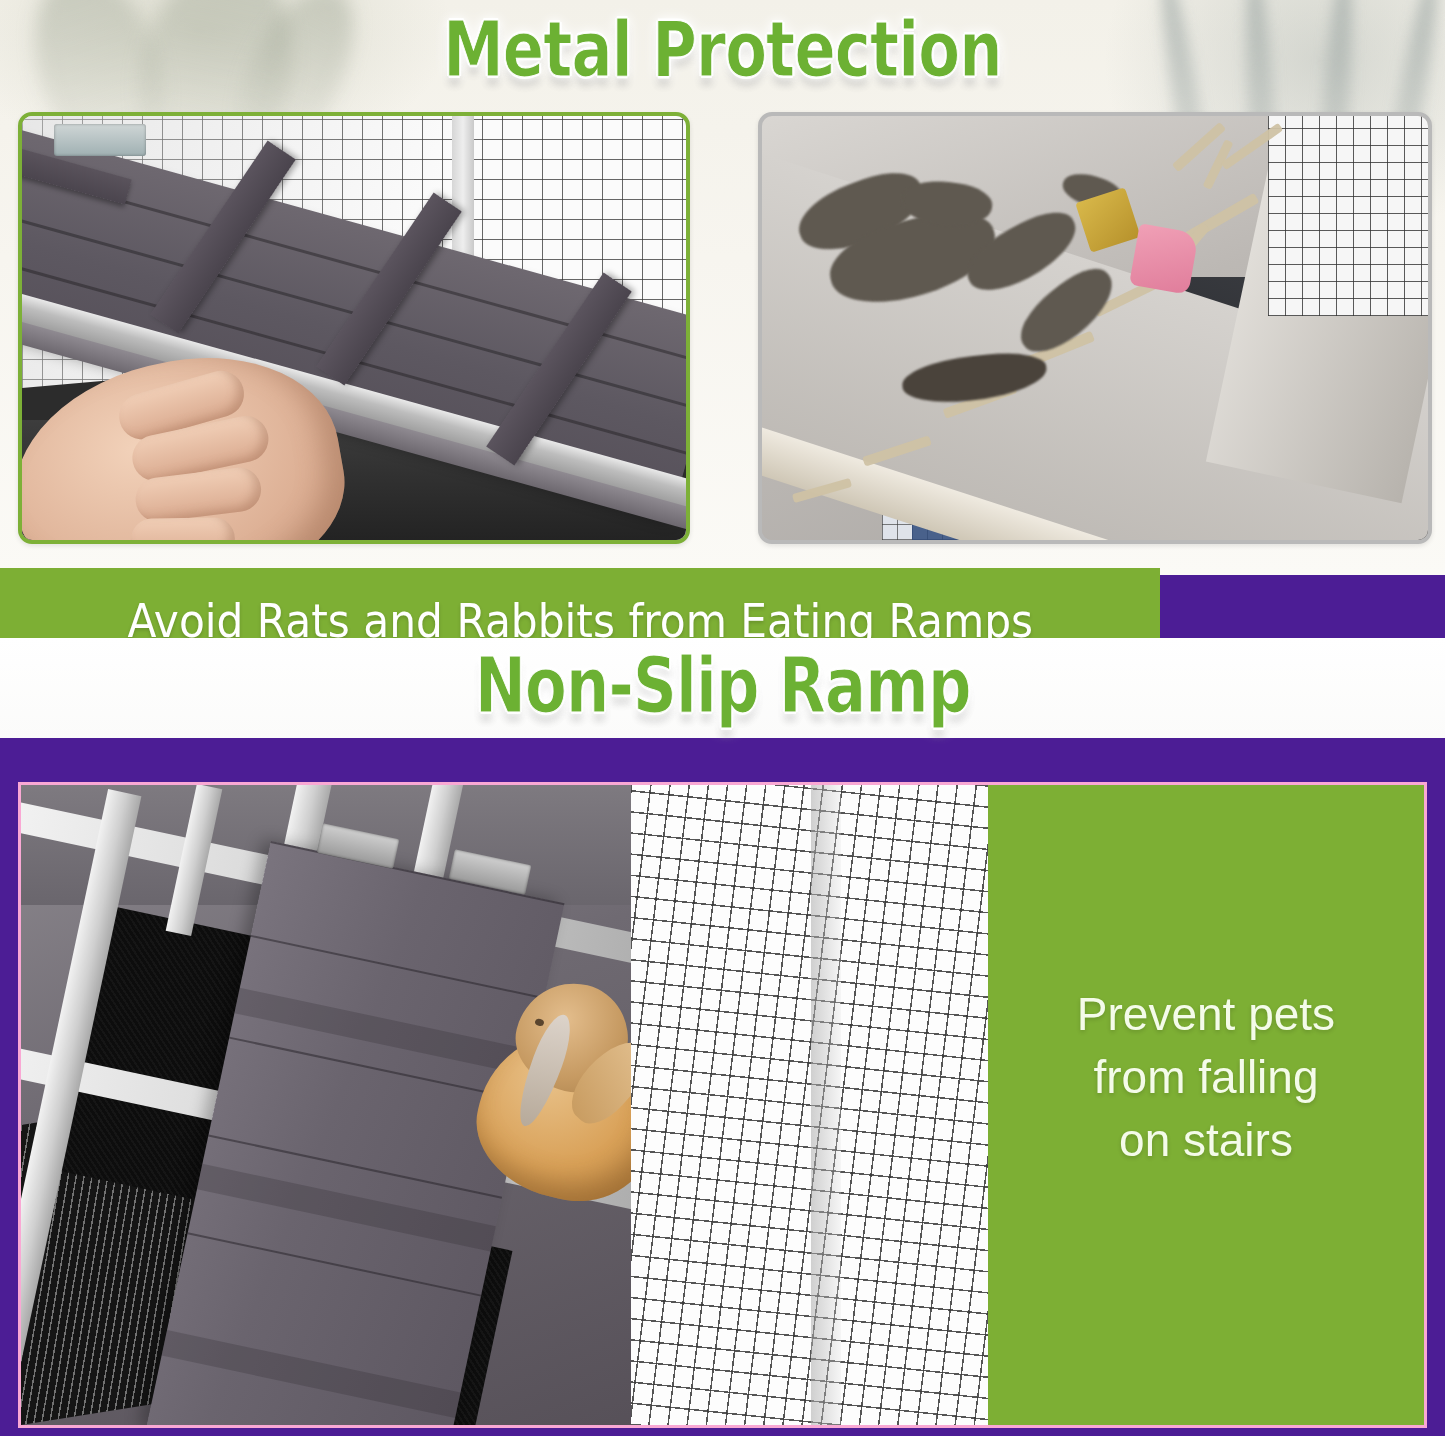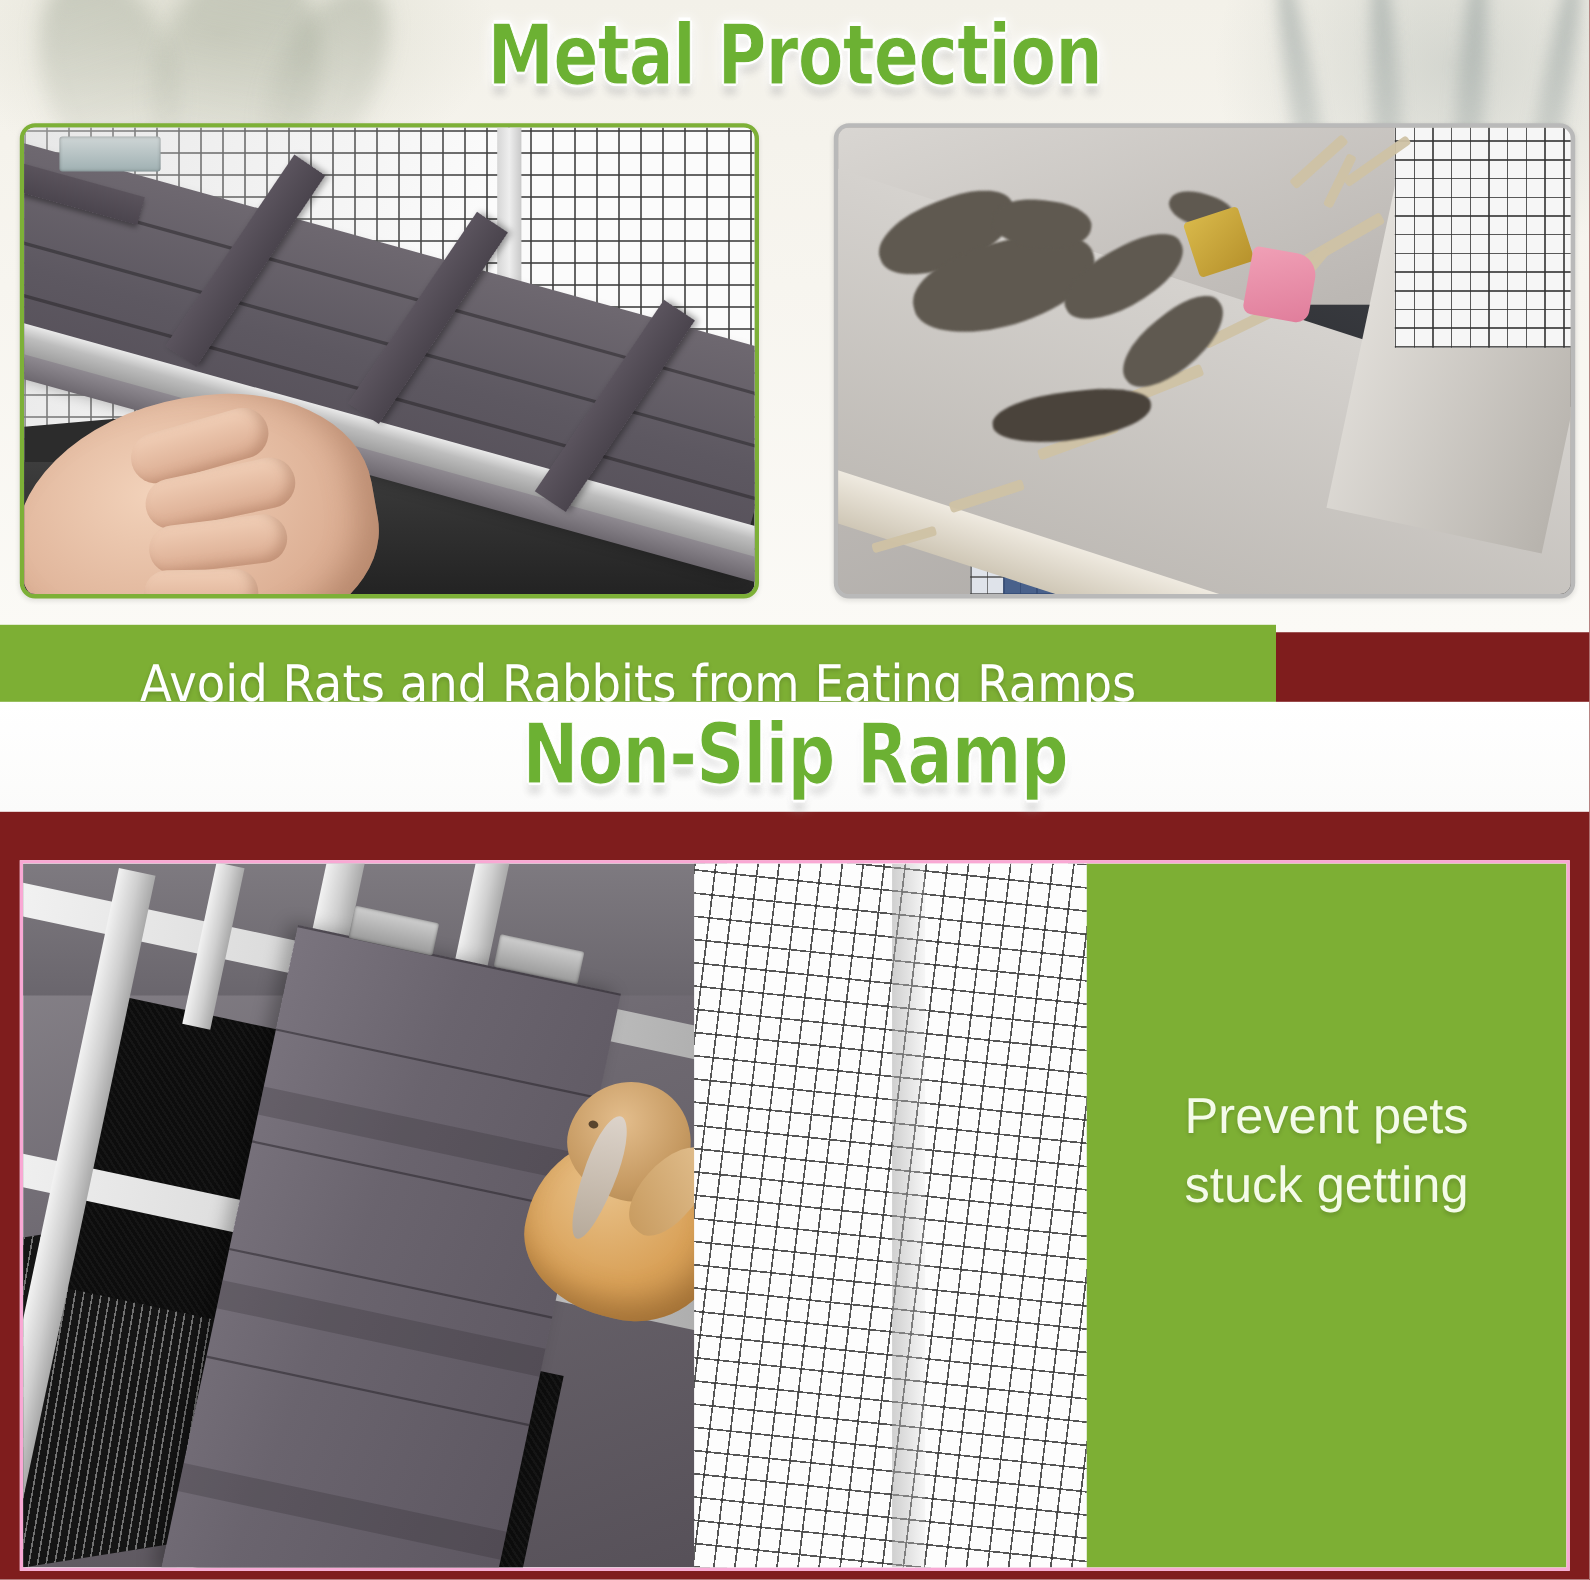--- a/index.html
+++ b/index.html
@@ -2,21 +2,21 @@
 <html><head>
 <meta charset="utf-8">
 <title>Pet Hutch Ramp Feature Infographic</title>
 <style>
   html,body{margin:0;padding:0;}
   body{
     width:1445px;height:1436px;
     font-family:"Liberation Sans","DejaVu Sans",sans-serif;
     background:#ffffff;overflow:hidden;position:relative;
   }
-  .page{position:relative;width:1445px;height:1436px;overflow:hidden;background:#7f1d1d;}
+  .page{position:relative;width:1445px;height:1436px;overflow:hidden;background:#4c1d95;}
 
   
   .sec1{position:absolute;left:0;top:0;width:1445px;height:575px;overflow:hidden;}
   .sec1-bg{
     position:absolute;inset:0;
     background:
       radial-gradient(ellipse 360px 200px at 200px 30px, rgba(160,165,140,.30), rgba(160,165,140,0) 70%),
       radial-gradient(ellipse 300px 260px at 1320px 60px, rgba(150,160,155,.34), rgba(150,160,155,0) 72%),
       linear-gradient(180deg,#f3f1e9 0%,#f7f5ef 45%,#fbfaf6 100%);
   }
@@ -399,18 +399,19 @@
         <div class="rb-eye"></div>
       </div>
 
       <div class="bp-mesh"></div>
       <div class="bp-meshpost"></div>
     </div>
 
     <div class="greenpanel">
       <div class="gp-text">
         <div>Prevent pets</div>
-        <div>stuck getting</div>
+        <div>from falling</div>
+        <div>on stairs</div>
       </div>
     </div>
   </div>
 
 </div>
 
 </body></html>

